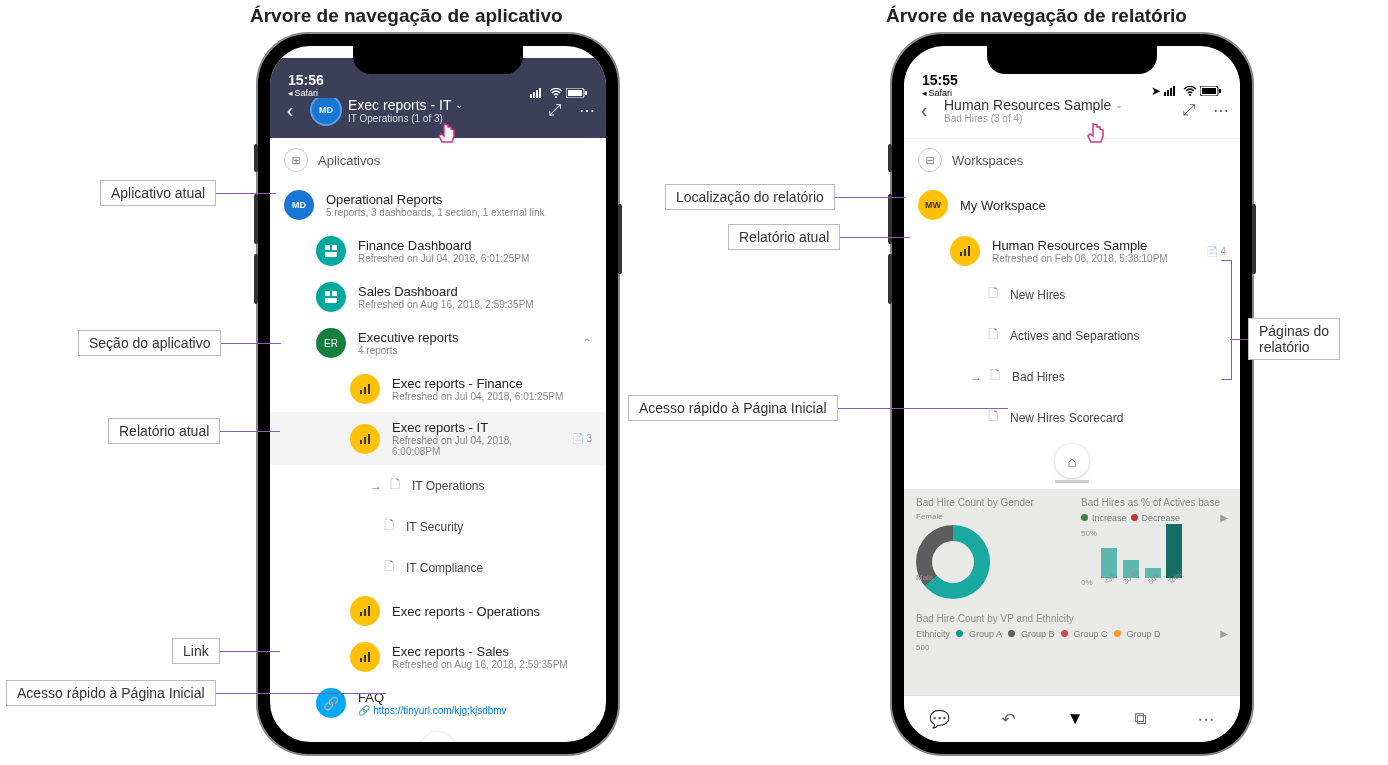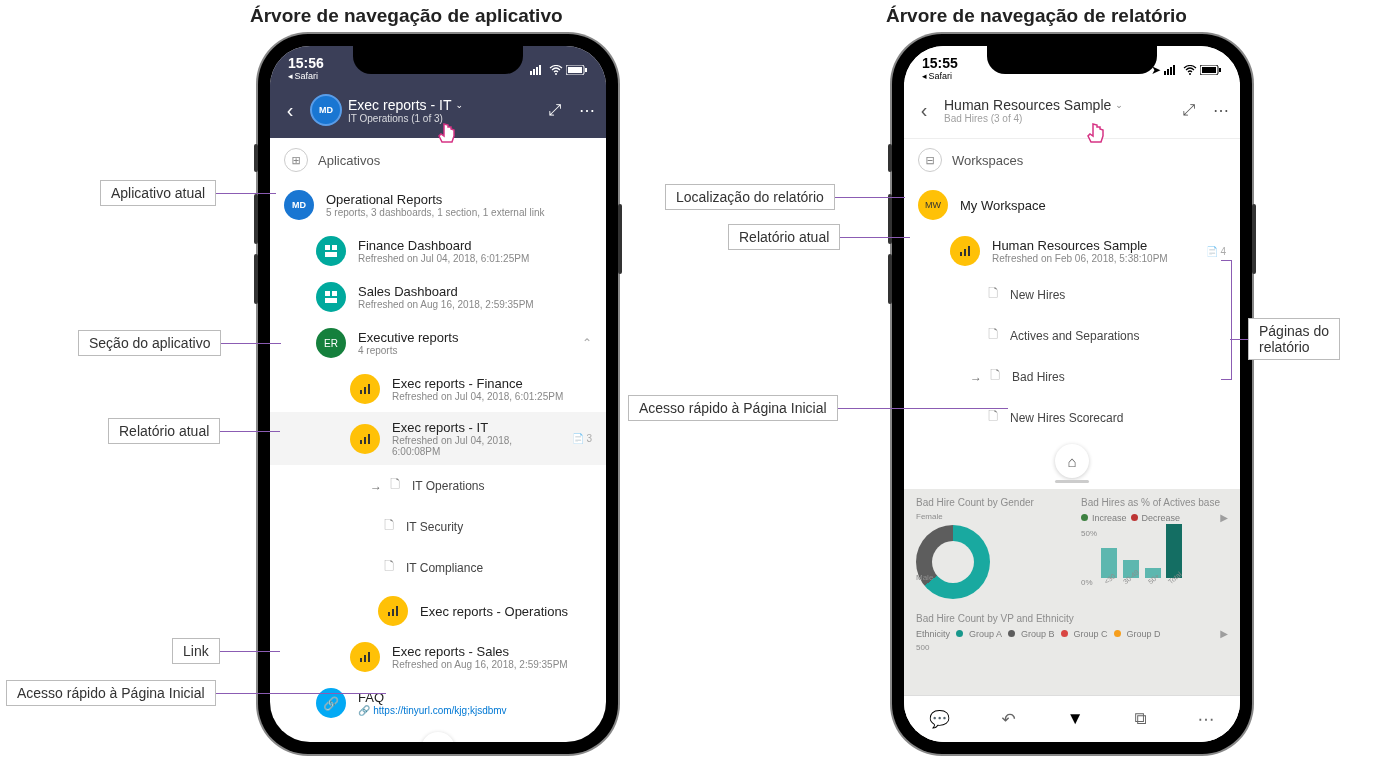--- a/index.html
+++ b/index.html
@@ -16,21 +16,21 @@
   .phone.p1{left:258px;top:34px}
   .phone.p2{left:892px;top:34px}
   .side-btn{position:absolute;background:#333;border-radius:3px}
   .sb-l1{left:-4px;top:110px;width:4px;height:28px}
   .sb-l2{left:-4px;top:160px;width:4px;height:50px}
   .sb-l3{left:-4px;top:220px;width:4px;height:50px}
   .sb-r{right:-4px;top:170px;width:4px;height:70px}
   .screen{position:absolute;left:12px;right:12px;top:12px;bottom:12px;background:#fff;border-radius:40px;overflow:hidden}
   .notch{position:absolute;top:0;left:50%;transform:translateX(-50%);width:170px;height:28px;background:#000;border-bottom-left-radius:18px;border-bottom-right-radius:18px;z-index:20}
 
-  .status-bar{position:absolute;top:0;left:0;right:0;height:36px;display:flex;justify-content:space-between;align-items:center;padding:4px 18px 0;font-size:12px;z-index:15}
+  .status-bar{position:absolute;top:12px;left:0;right:0;height:36px;display:flex;justify-content:space-between;align-items:flex-end;padding:4px 18px 0;font-size:12px;z-index:15}
   .sb-dark{background:#3b3f58;color:#fff}
   .sb-light{background:#fff;color:#000}
   .sb-time{font-weight:600;font-size:14px}
   .sb-sub{font-size:9px;display:flex;align-items:center;gap:2px}
   .sb-icons{display:flex;align-items:center;gap:3px;padding-top:4px}
 
   .nav-hdr{position:absolute;top:36px;left:0;right:0;height:56px;display:flex;align-items:center;padding:0 6px;gap:6px}
   .nh-dark{background:#3b3f58;color:#fff}
   .nh-light{background:#fff;color:#000;border-bottom:1px solid #eee}
   .back-btn{width:28px;display:flex;justify-content:center;font-size:20px}
@@ -48,21 +48,21 @@
   .wlabel .ic{width:22px;height:22px;border:1px solid #ccc;border-radius:50%;display:flex;align-items:center;justify-content:center;font-size:11px;color:#888}
   .row{display:flex;align-items:center;padding:8px 14px;gap:12px}
   .row.sel{background:#f4f4f4}
   .row.sub{padding-left:46px}
   .row .ic-circ{width:30px;height:30px;border-radius:50%;display:flex;align-items:center;justify-content:center;flex:0 0 auto}
   .ic-md{background:#1976d2;color:#fff;font-size:9px;font-weight:600}
   .ic-teal{background:#00a99d;color:#fff}
   .ic-er{background:#15803d;color:#fff;font-size:10px}
   .ic-yellow{background:#ffc107}
   .ic-link{background:#03a9f4;color:#fff}
-  .ic-mw{background:#ffc107;color:#333;font-size:9px;font-weight:400}
+  .ic-mw{background:#ffc107;color:#333;font-size:9px;font-weight:700}
   .row-txt{flex:1;min-width:0}
   .row-title{font-size:13px;color:#222}
   .row-sub{font-size:10px;color:#888}
   .row-link{font-size:10px;color:#0078d4}
   .chev{color:#aaa;font-size:12px}
   .page-row{display:flex;align-items:center;gap:10px;padding:10px 14px 10px 82px;font-size:12px;color:#444}
   .page-row.p1-pages{padding-left:66px}
   .page-row .pic{width:14px;text-align:center;color:#888;font-size:12px}
   .page-row .arrow{color:#666;margin-right:-4px}
   .home-btn{width:34px;height:34px;border-radius:50%;background:#fff;box-shadow:0 1px 4px rgba(0,0,0,.2);display:flex;align-items:center;justify-content:center;margin:6px auto 2px;color:#555;font-size:15px}
@@ -218,21 +218,21 @@
           <span>IT Operations</span>
         </div>
       <div class="page-row p1-pages sel" style="padding-left:100px">
           <span class="pic" style="margin-left:12px">🗋</span>
           <span>IT Security</span>
         </div>
       <div class="page-row p1-pages sel" style="padding-left:100px">
           <span class="pic" style="margin-left:12px">🗋</span>
           <span>IT Compliance</span>
         </div>
-      <div class="row sub" style="padding-left:108px">
+      <div class="row sub" style="padding-left:80px">
         <div class="ic-circ ic-yellow">
             <svg width="12" height="12">
               <rect x="1" y="7" width="2" height="4" fill="#333"></rect>
               <rect x="5" y="4" width="2" height="7" fill="#333"></rect>
               <rect x="9" y="1" width="2" height="10" fill="#333"></rect>
             </svg>
           </div>
         <div class="row-txt">
             <div class="row-title">Exec reports - Operations</div>
           </div>

